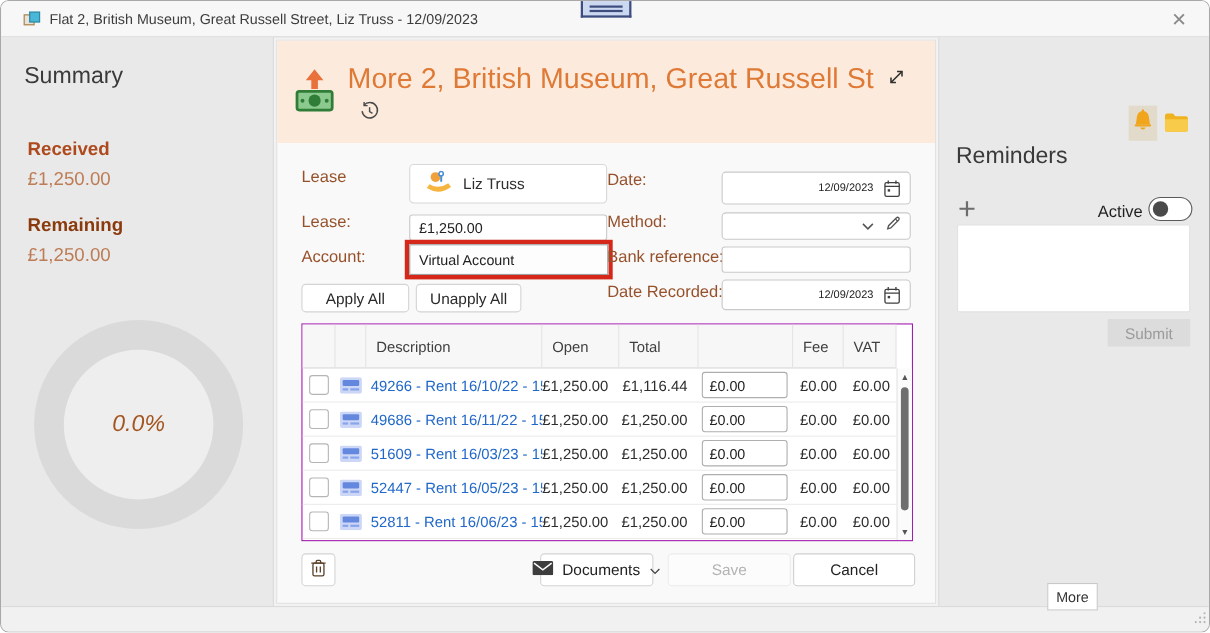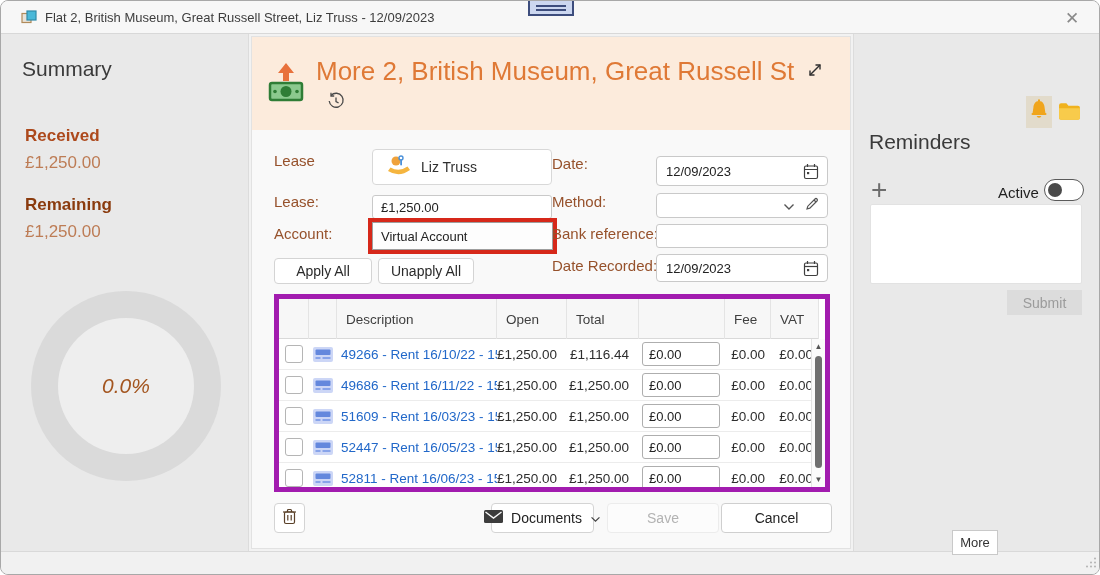--- a/index.html
+++ b/index.html
@@ -34,25 +34,25 @@
   .expand-btn { position:absolute; left:551px; top:22px; width:24px; height:24px; border:none; background:transparent; cursor:pointer; }
   .history-btn { position:absolute; left:74px; top:55px; width:20px; height:20px; border:none; background:transparent; cursor:pointer; }
 
   .flabel { position:absolute; font-size:15px; color:#96512b; white-space:nowrap; }
   .lease-btn { position:absolute; left:120px; top:112px; width:180px; height:36px; background:#fff; border:1px solid #d8d8d8; border-radius:4px; display:flex; align-items:center; gap:9px; padding-left:13px; font-size:14px; color:#2f2f2f; cursor:pointer; }
   .text-input { position:absolute; background:#fff; border:1px solid #c9c9c9; border-radius:3px; font-size:13px; color:#222; padding:0 8px; font-family:"Liberation Sans",sans-serif; }
   .annotation { position:absolute; left:116px; top:181px; width:189px; height:36px; border:4px solid #d6281a; background:#fff; }
   .annotation input { width:100%; height:100%; border:1px solid #9e9e9e; font-size:13px; padding:0 8px; color:#222; font-family:"Liberation Sans",sans-serif; background:#fdfdfd; }
   .apply-btn { position:absolute; height:26px; background:#fff; border:1px solid #d4d4d4; border-radius:4px; font-size:14px; color:#2a2a2a; cursor:pointer; font-family:Liberation Sans, sans-serif; }
   .picker { position:absolute; left:404px; width:172px; background:#fff; border:1px solid #c9c9c9; border-radius:4px; display:flex; align-items:center; }
-  .picker input { flex:1; min-width:0; border:none; outline:none; font-size:13px; color:#222; padding:0 9px; background:transparent; font-family:"Liberation Sans",sans-serif; }
+  .picker input { flex:1; min-width:0; border:none; outline:none; font-size:10px; color:#222; padding:0 9px; background:transparent; font-family:"Liberation Sans",sans-serif;text-align:right; }
   .picker .icon-slot { display:flex; align-items:center; padding-right:8px; gap:10px; }
 
   
-  .alloc-table { position:absolute; left:22px; top:257px; width:556px; height:198px; background:#fff; border:5px solid #a21caf; overflow:hidden; }
+  .alloc-table { position:absolute; left:22px; top:257px; width:556px; height:198px; background:#fff; border:1px solid #a21caf; overflow:hidden; }
   .tgrid { display:grid; grid-template-columns:30px 28px 160px 70px 72px 86px 46px 48px; align-items:center; }
   .thead { height:40px; background:#f7f7f7; border-bottom:1px solid #d9d9d9; width:540px; }
   .thead > div { height:40px; display:flex; align-items:center; border-right:1px solid #e4e4e4; font-size:13.5px; color:#3f3f3f; padding-left:9px; }
   .trow { height:31px; border-bottom:1px solid #ececec; width:540px; }
   .cell-center { display:flex; justify-content:center; align-items:center; }
   .checkbox { width:18px; height:18px; background:#fff; border:1px solid #b5b5b5; border-radius:3px; cursor:pointer; }
   .desc { font-size:13.5px; color:#2268c9; white-space:nowrap; overflow:hidden; padding-left:4px; cursor:pointer; }
   .num { font-size:13.5px; color:#2e2e2e; text-align:right; padding-right:10px; }
   .amt-input { width:78px; height:24px; border:1px solid #aeaeae; border-radius:3px; font-size:13px; padding:0 6px; color:#222; font-family:"Liberation Sans",sans-serif; margin-left:3px; }
   .vscroll { position:absolute; right:0; top:40px; bottom:0; width:14px; background:#fbfbfb; border-left:1px solid #e3e3e3; }

